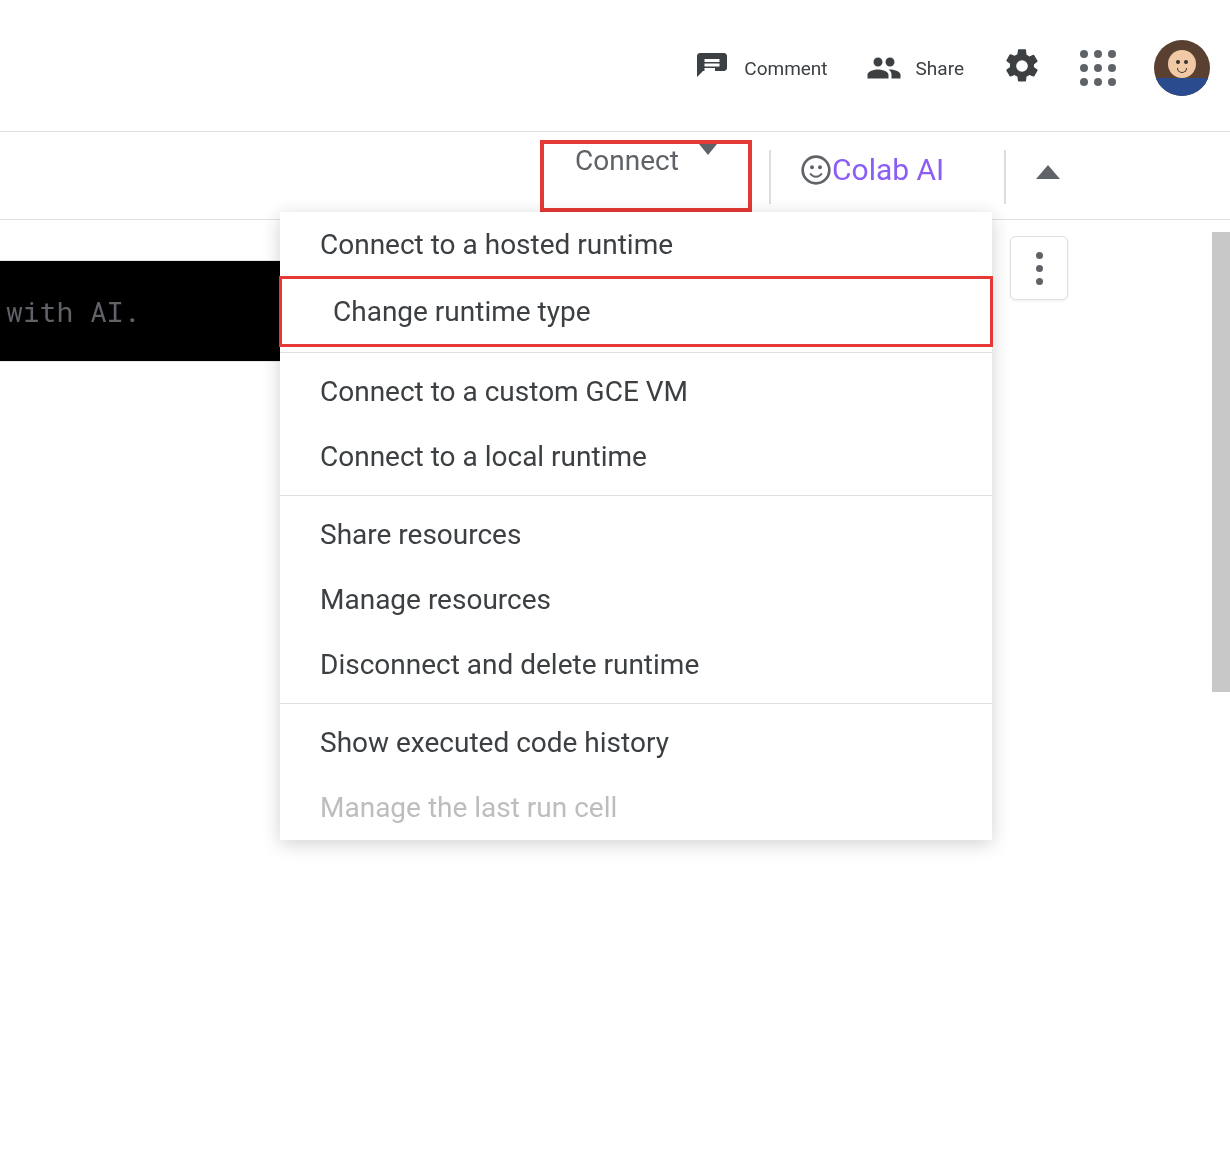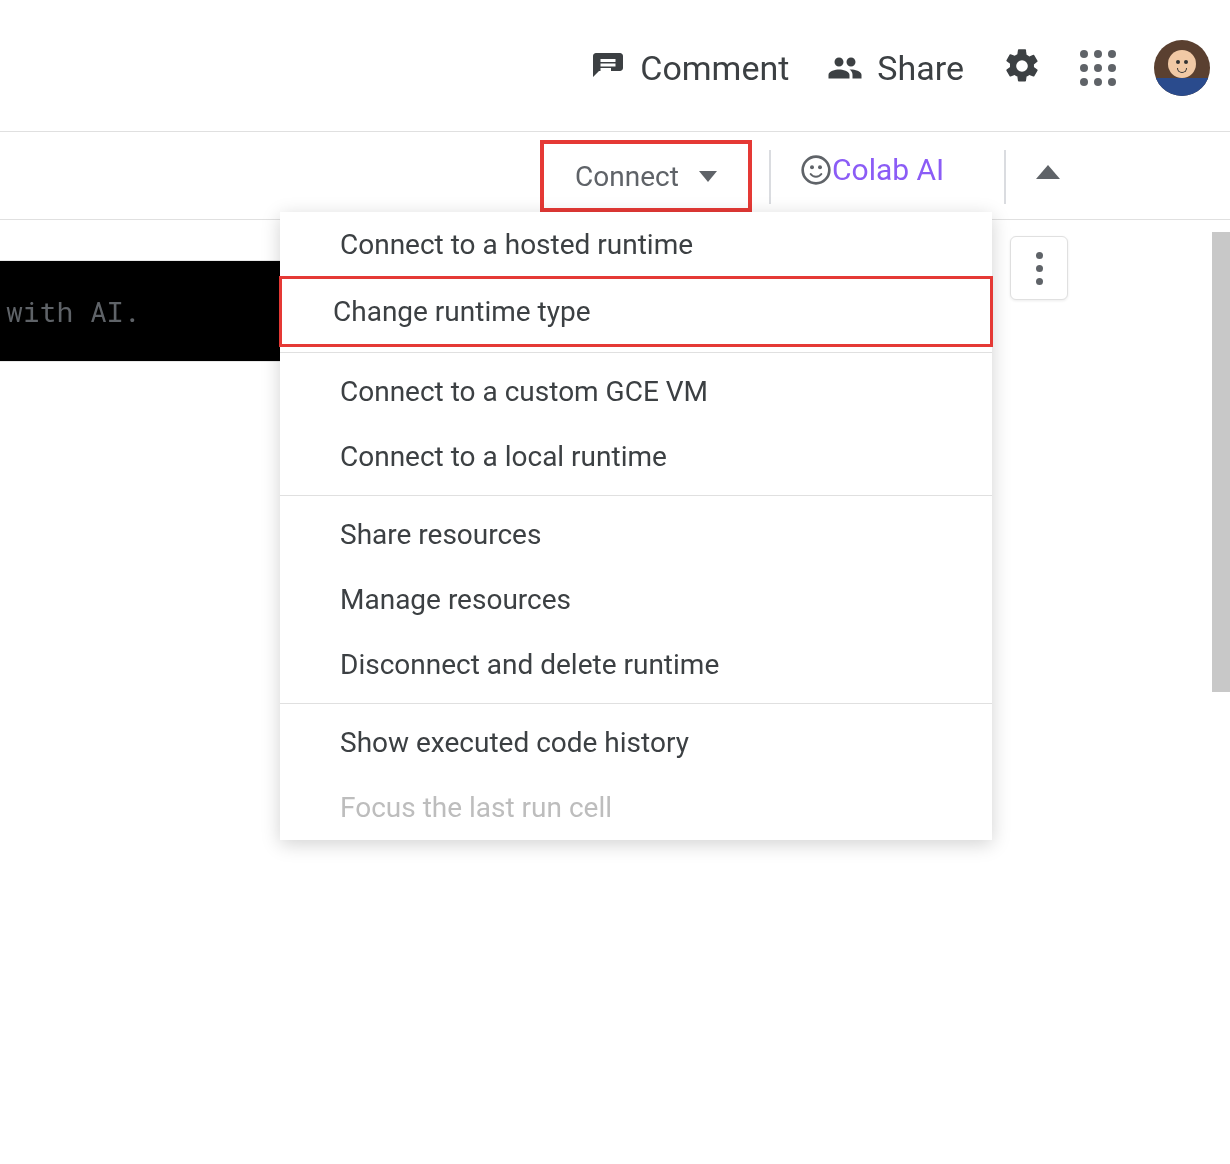--- a/index.html
+++ b/index.html
@@ -25,21 +25,21 @@
       right: 20px;
       display: flex;
       align-items: center;
       gap: 38px;
     }
     .ta-item {
       display: flex;
       align-items: center;
       gap: 14px;
       color: #3c4043;
-      font-size: 34px;
+      font-size: 19px;
       cursor: pointer;
     }
     .ta-item svg { width: 36px; height: 36px; fill: #3c4043; }
     .gear-btn svg { width: 40px; height: 40px; fill: #3c4043; cursor:pointer;}
     .apps-btn {
       width: 36px; height:36px; display:grid;
       grid-template-columns: repeat(3,8px);
       grid-template-rows: repeat(3,8px);
       gap:6px; cursor:pointer;
     }
@@ -83,21 +83,20 @@
       border-bottom:1px solid #e0e0e0;
     }
     .connect-btn {
       position:absolute;
       top:140px;
       left:540px;
       width:212px;
       height:72px;
       border:4px solid #e53935;
       display:flex;
-      align-items:center;
       justify-content:center;
       gap:20px;
       font-size:28px;
       color:#5f6368;
       background:#fff;
       cursor:pointer;
     }
     .caret-down{
       width:0;height:0;border-left:9px solid transparent;border-right:9px solid transparent;border-top:11px solid #5f6368;
     }
@@ -134,21 +133,21 @@
     .kebab-btn span{width:7px;height:7px;background:#5f6368;border-radius:50%;}
 
     .dropdown{
       position:absolute; top:212px; left:280px;
       width:712px;
       background:#fff;
       box-shadow:0 4px 18px rgba(0,0,0,0.18);
       z-index:5;
     }
     .dd-item{
-      padding:16px 60px;
+      padding:16px 40px;
       font-size:28px;
       color:#3c4043;
       cursor:pointer;
     }
     .dd-item.disabled{ color:#bdbdbd; cursor:default; }
     .dd-sep{ height:1px; background:#e0e0e0; margin:6px 0;}
     .dd-highlight{
       border:3px solid #e53935;
       padding:16px 51px;
       font-size:28px;
@@ -248,14 +247,14 @@
   <div class="dd-highlight">Change runtime type</div>
   <div class="dd-sep"></div>
   <div class="dd-item">Connect to a custom GCE VM</div>
   <div class="dd-item">Connect to a local runtime</div>
   <div class="dd-sep"></div>
   <div class="dd-item">Share resources</div>
   <div class="dd-item">Manage resources</div>
   <div class="dd-item">Disconnect and delete runtime</div>
   <div class="dd-sep"></div>
   <div class="dd-item">Show executed code history</div>
-  <div class="dd-item disabled">Focus the last run cell</div>
+  <div class="dd-item disabled">Manage the last run cell</div>
 </div>
 
 </body></html>

